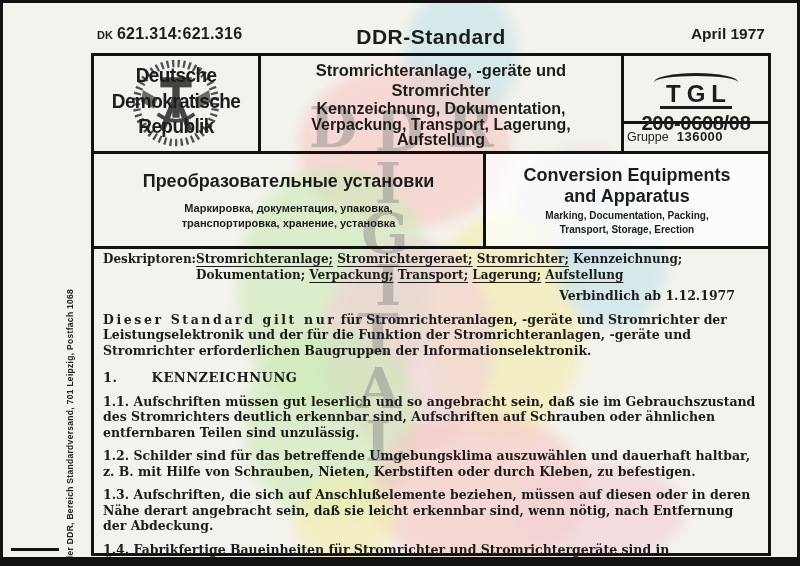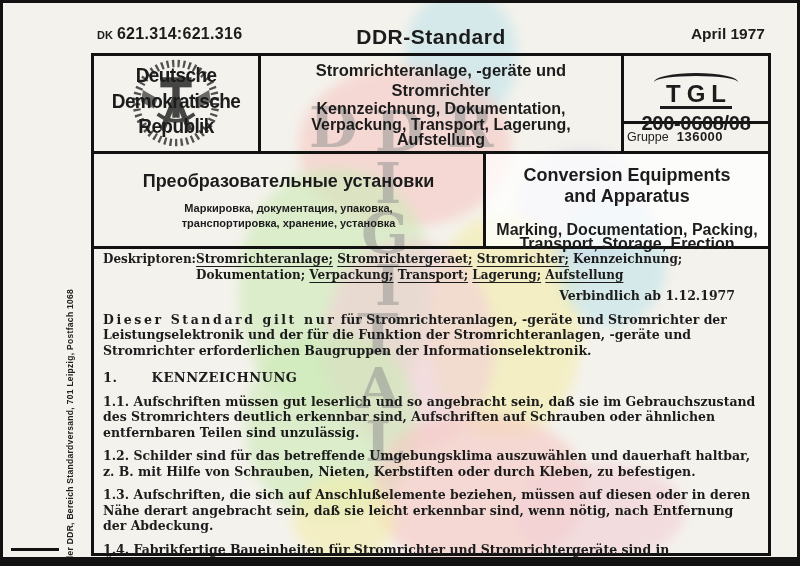--- a/index.html
+++ b/index.html
@@ -75,21 +75,21 @@
   .gruppe-label { font-size:12.5px; }
   .gruppe-value { font-size:13px; font-weight:700; letter-spacing:.5px; }
   
   .cellD { left:0; top:98px; width:389px; height:92px; text-align:center; padding-top:17px; }
   .ru-title { font-size:18px; font-weight:700; }
   .ru-sub { font-size:11px; font-weight:700; line-height:15px; margin-top:9px; }
   
   .cellE { left:392px; top:98px; width:282px; height:92px; text-align:center; padding-top:11px;
            background:rgba(255,255,255,.75); }
   .en-title { font-size:18px; font-weight:700; line-height:21px; }
-  .en-sub { font-size:16px; font-weight:700; line-height:14px; margin-top:16px; }
+  .en-sub { font-size:10px; font-weight:700; line-height:14px; margin-top:2px; }
 
   
   .bodycol { position:absolute; left:9px; top:196px; width:656px;
              font-family:"DejaVu Serif", serif; font-weight:700; font-size:12.5px;
              line-height:15.5px; color:var(--ink,#1c1c1c); }
   .descriptors { display:flex; gap:0; font-size:12px; }
   .desc-label { white-space:nowrap; }
   .desc-items { width:570px; }
   .desc-item.u { text-decoration:underline; text-underline-offset:2.5px;margin-top:44px; }
   .validity { margin-top:5px; text-align:right; padding-right:24px; }

